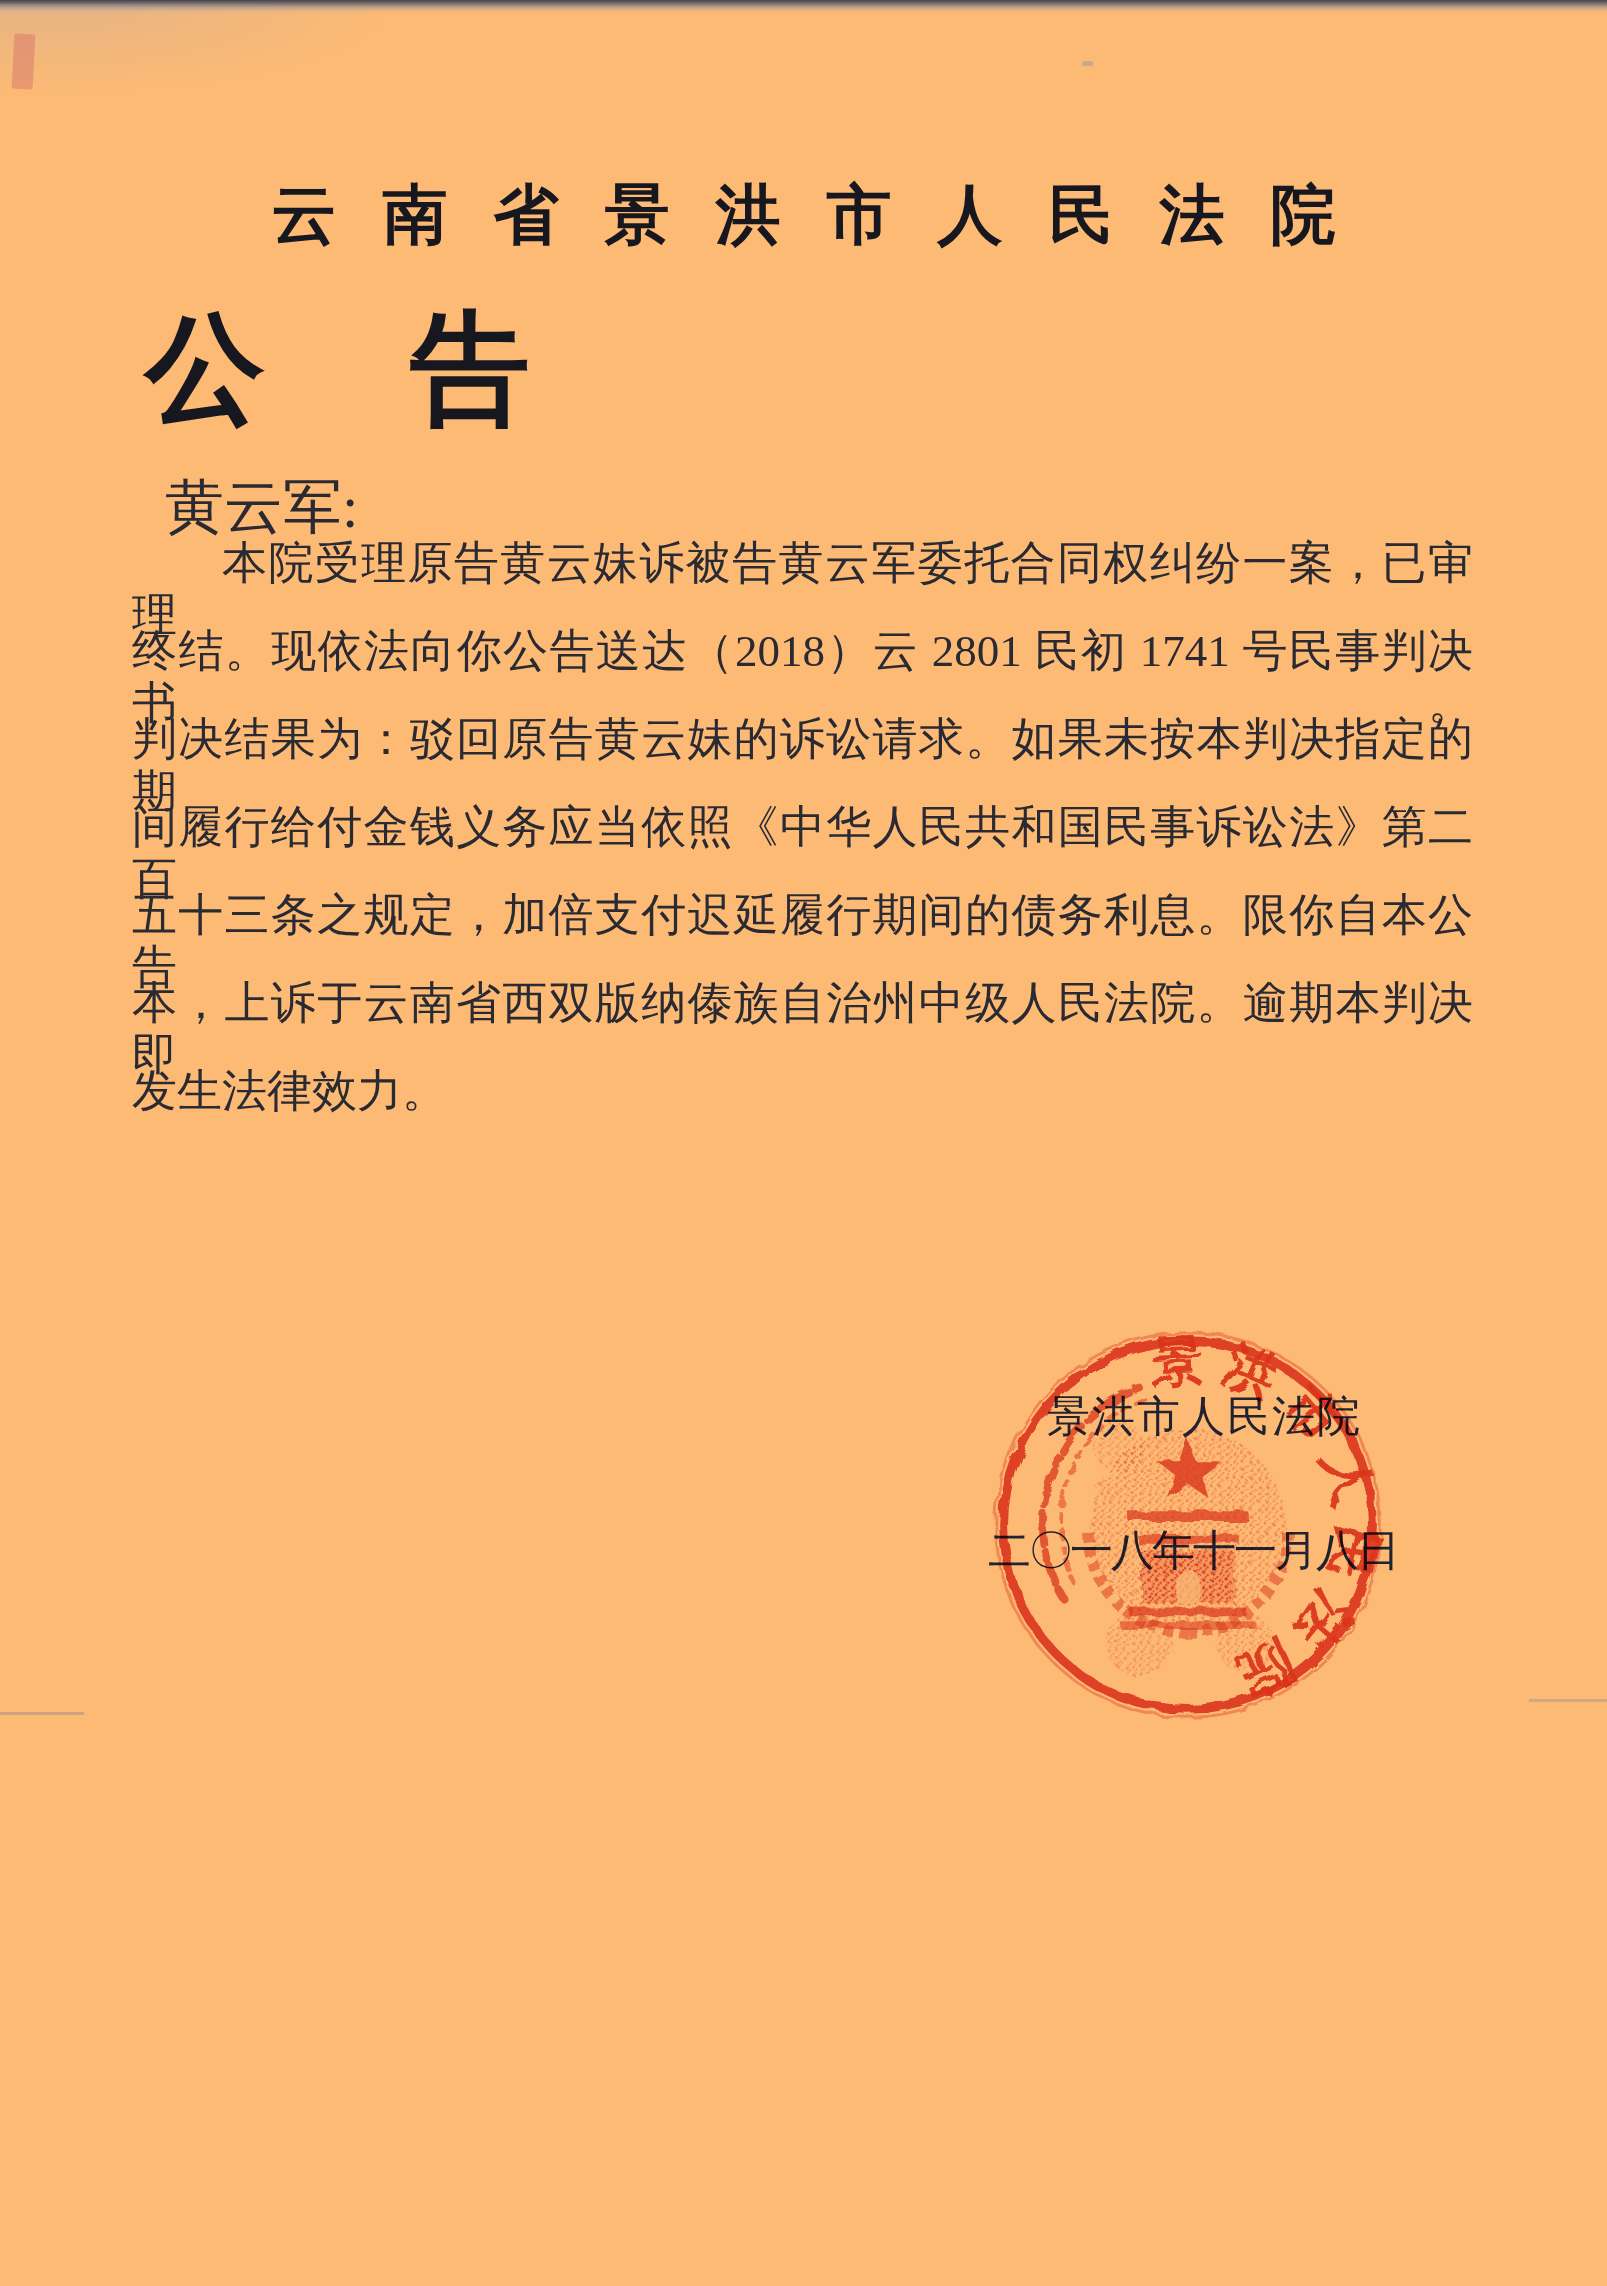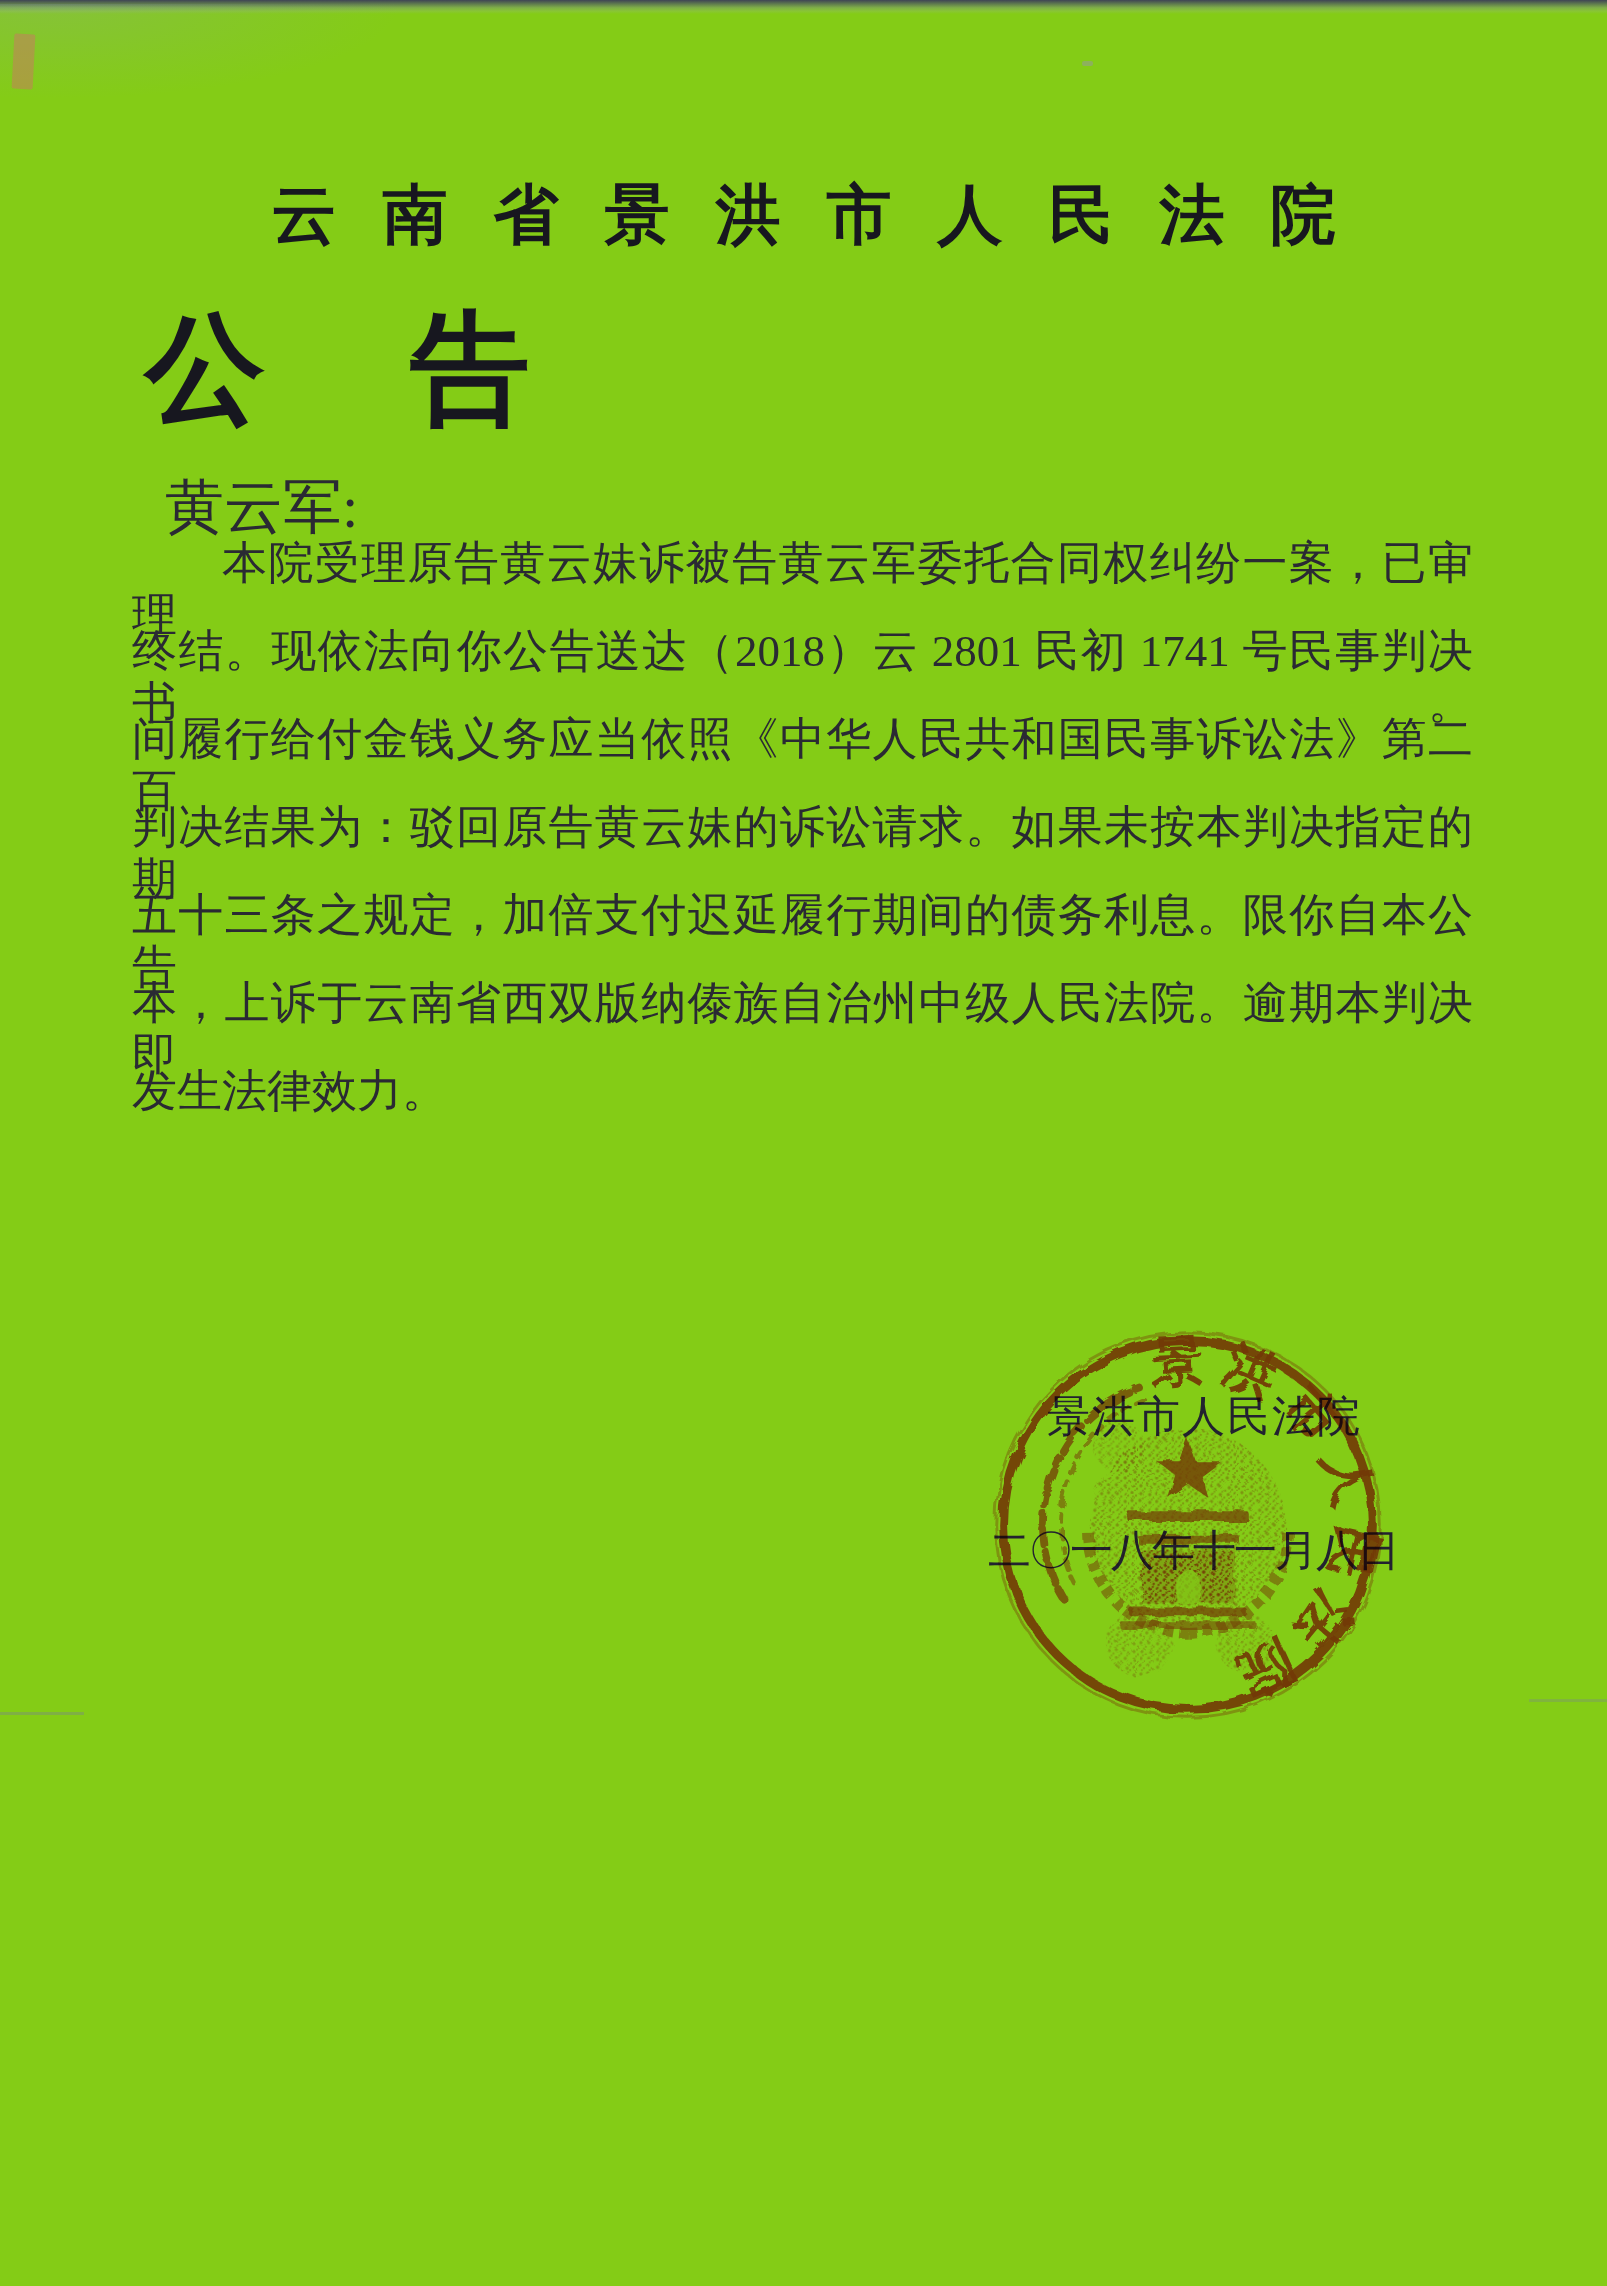--- a/index.html
+++ b/index.html
@@ -1,20 +1,20 @@
 <!DOCTYPE html>
 <html><head>
 <meta charset="utf-8">
 <style>
   html,body{margin:0;padding:0;background:#9aa0ab;}
   .page{
     position:relative;
     width:1607px;height:2287px;
     margin:0 auto;
-    background:#84cc16;
+    background:#fdba74;
     overflow:hidden;
     font-family:"Liberation Serif","DejaVu Serif",serif;
     color:#23232b;
   }
   
   .scan-edge-top{
     position:absolute;top:0;left:0;right:0;height:13.7px;
     background:linear-gradient(180deg,#3f4554 0%,#77809565 55%,rgba(160,170,190,.18) 80%,transparent 100%);
   }
   .scan-smudge{
@@ -103,22 +103,22 @@
   <div class="artifact-line-right"></div>
 
   <div class="court-title">云南省景洪市人民法院</div>
   <div class="notice-title">公告</div>
 
   <div class="salutation">黄云军:</div>
 
   <div class="body-block">
     <div class="body-line first">本院受理原告黄云妹诉被告黄云军委托合同权纠纷一案，已审理</div>
     <div class="body-line">终结。现依法向你公告送达（2018）云 2801 民初 1741 号民事判决书。</div>
+    <div class="body-line">判决结果为：驳回原告黄云妹的诉讼请求。如果未按本判决指定的期</div>
     <div class="body-line">间履行给付金钱义务应当依照《中华人民共和国民事诉讼法》第二百</div>
-    <div class="body-line">判决结果为：驳回原告黄云妹的诉讼请求。如果未按本判决指定的期</div>
     <div class="body-line">五十三条之规定，加倍支付迟延履行期间的债务利息。限你自本公告</div>
     <div class="body-line">本，上诉于云南省西双版纳傣族自治州中级人民法院。逾期本判决即</div>
     <div class="body-line last">发生法律效力。</div>
   </div>
 
   <div class="signature">景洪市人民法院</div>
   <div class="doc-date">二〇一八年十一月八日</div>
 
   <svg class="seal" viewBox="0 0 420 420" xmlns="http://www.w3.org/2000/svg">
     <defs>

